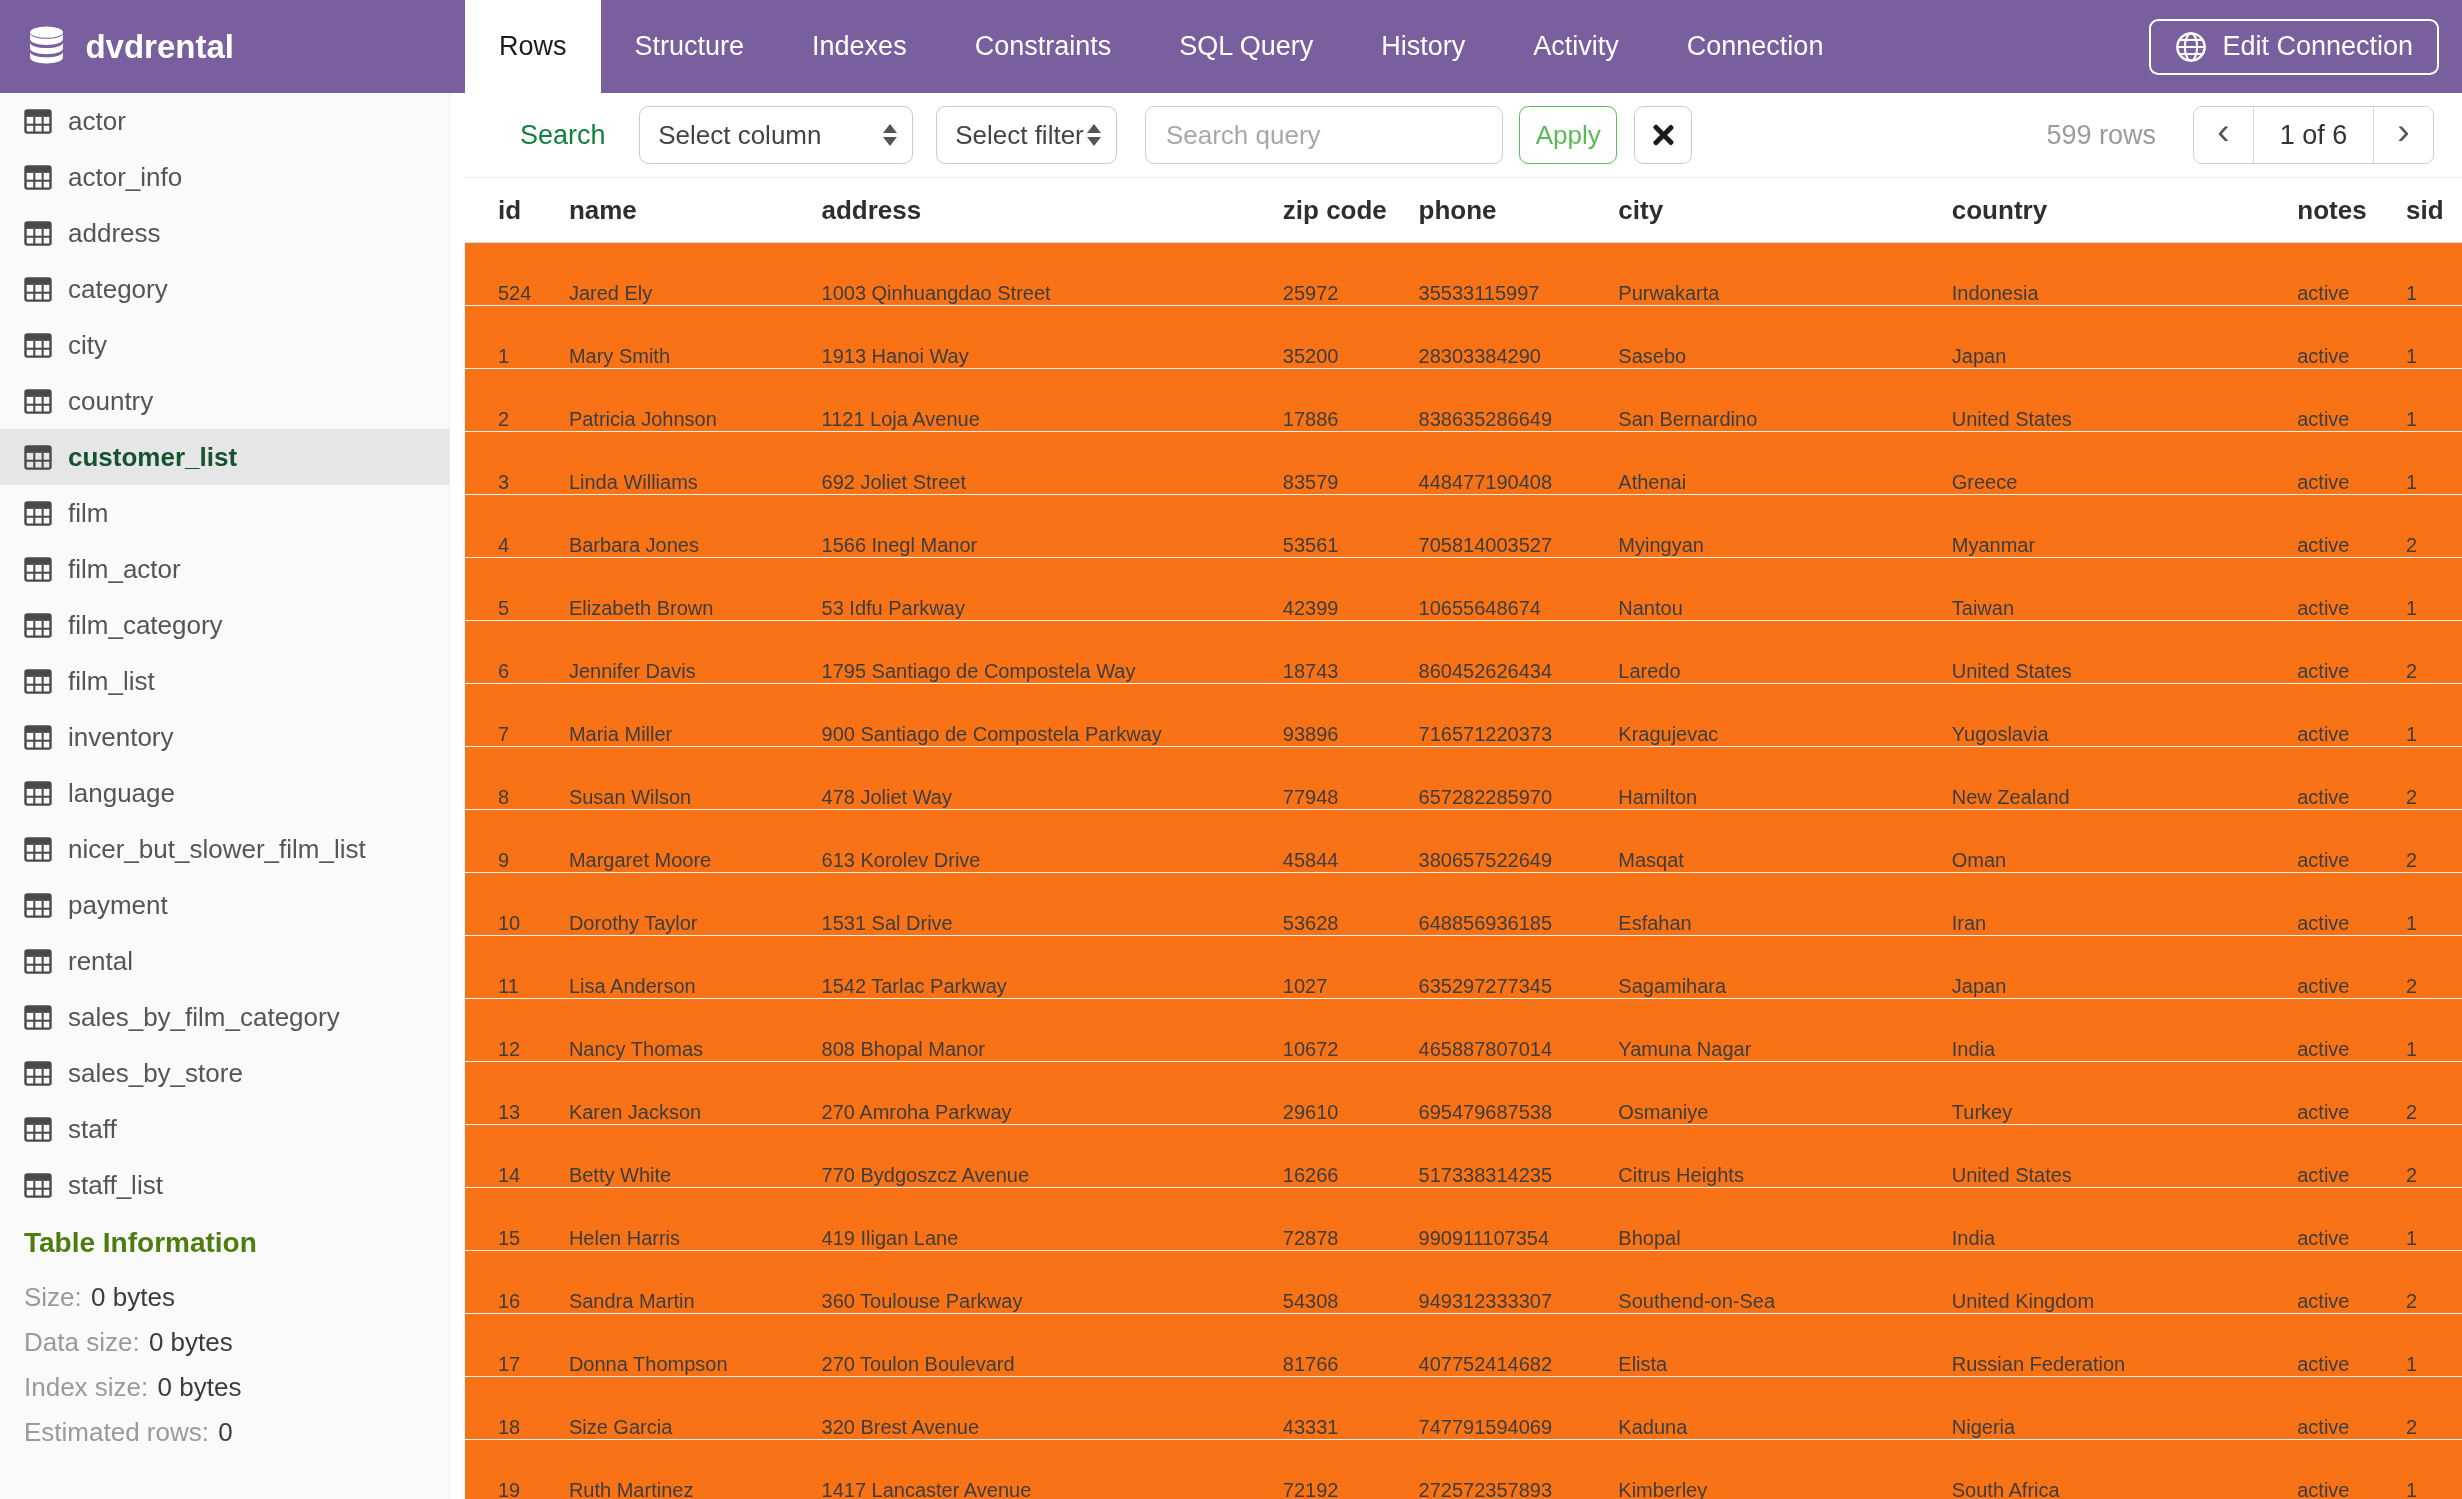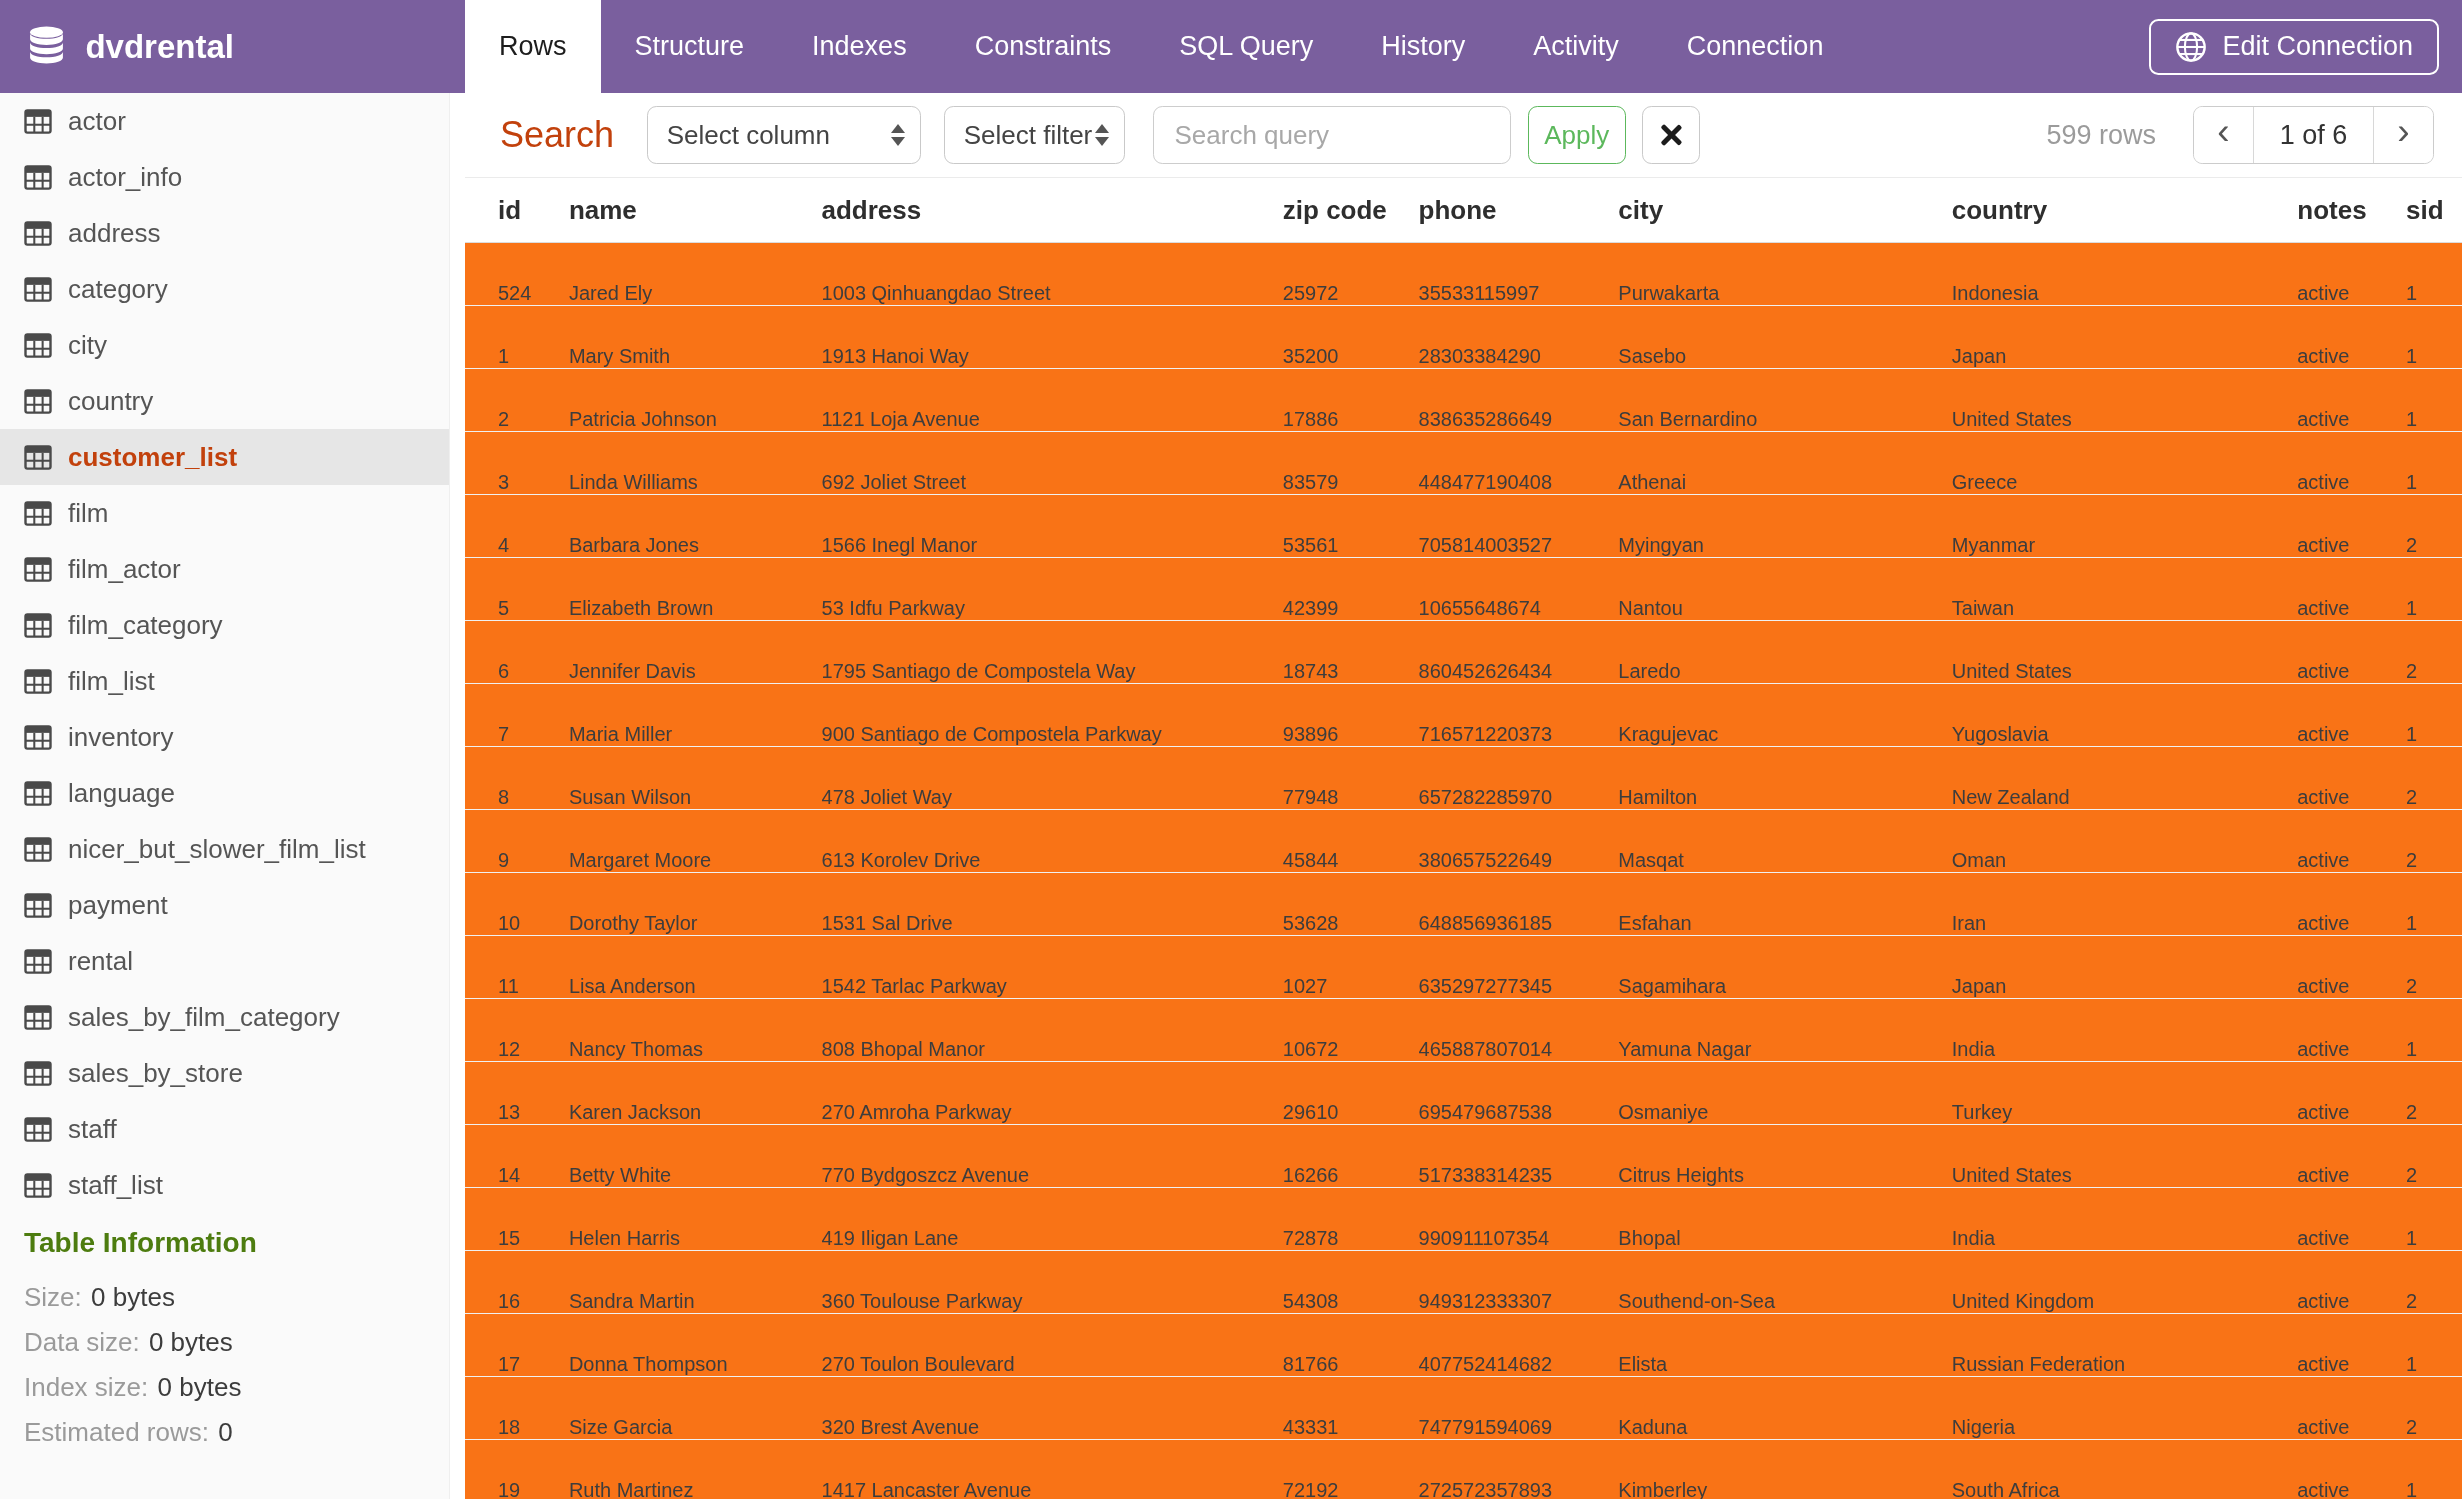--- a/index.html
+++ b/index.html
@@ -21,33 +21,33 @@
                color:#fff; font-size:27px; height:56px; padding:0 24px;
                display:flex; align-items:center; gap:15px; cursor:pointer; }
 
   
   .sidebar { position:absolute; left:0; top:93px; width:450px; bottom:0;
              background:#FAFAFA; border-right:1.9px solid #EFEFEF; overflow:hidden; }
   .tables { list-style:none; }
   .titem { height:56px; display:flex; align-items:center; padding-left:24px;
            color:#555; font-size:26px; cursor:pointer; }
   .titem .ticon { display:flex; align-items:center; margin-right:16px; }
-  .titem.selected { background:#E6E6E6; font-weight:bold; color:#c2410c; }
+  .titem.selected { background:#E6E6E6; font-weight:bold; color:#14532d; }
   .table-info { padding:9.3px 0 0 24px; }
   .table-info h3 { font-size:28px; color:#4d7c0f; height:41px; line-height:41px;
                    margin-bottom:12px; font-weight:bold; }
   .info-line { height:45px; display:flex; align-items:center; font-size:26px; }
   .info-line .lbl { color:#9A9A9A; margin-right:9.3px; }
   .info-line .val { color:#3C3C3C; }
 
   
   .content { position:absolute; left:465px; top:93px; right:0; bottom:0; background:#fff; }
 
   .toolbar { height:85px; display:flex; align-items:center; border-bottom:1.9px solid #EBEBEB; }
-  .search-label { color:#c2410c; font-size:36px; margin-left:35px; margin-right:33px; }
+  .search-label { color:#15803d; font-size:27px; margin-left:55px; margin-right:33px; }
   .select { height:58px; border:1.9px solid #C9C9C9; border-radius:9.3px; background:#fff;
             display:flex; align-items:center; justify-content:space-between;
             padding:0 15px 0 18.6px; color:#444; font-size:26px; cursor:pointer; }
   .select.column { width:274px; margin-right:23px; }
   .select.filter { width:181px; margin-right:28px; }
   .stepper { display:flex; flex-direction:column; gap:4.6px; align-items:center; }
   .stepper i { display:block; width:0; height:0; border-left:7.4px solid transparent;
                border-right:7.4px solid transparent; }
   .stepper .up   { border-bottom:9.3px solid #555; }
   .stepper .down { border-top:9.3px solid #555; }

